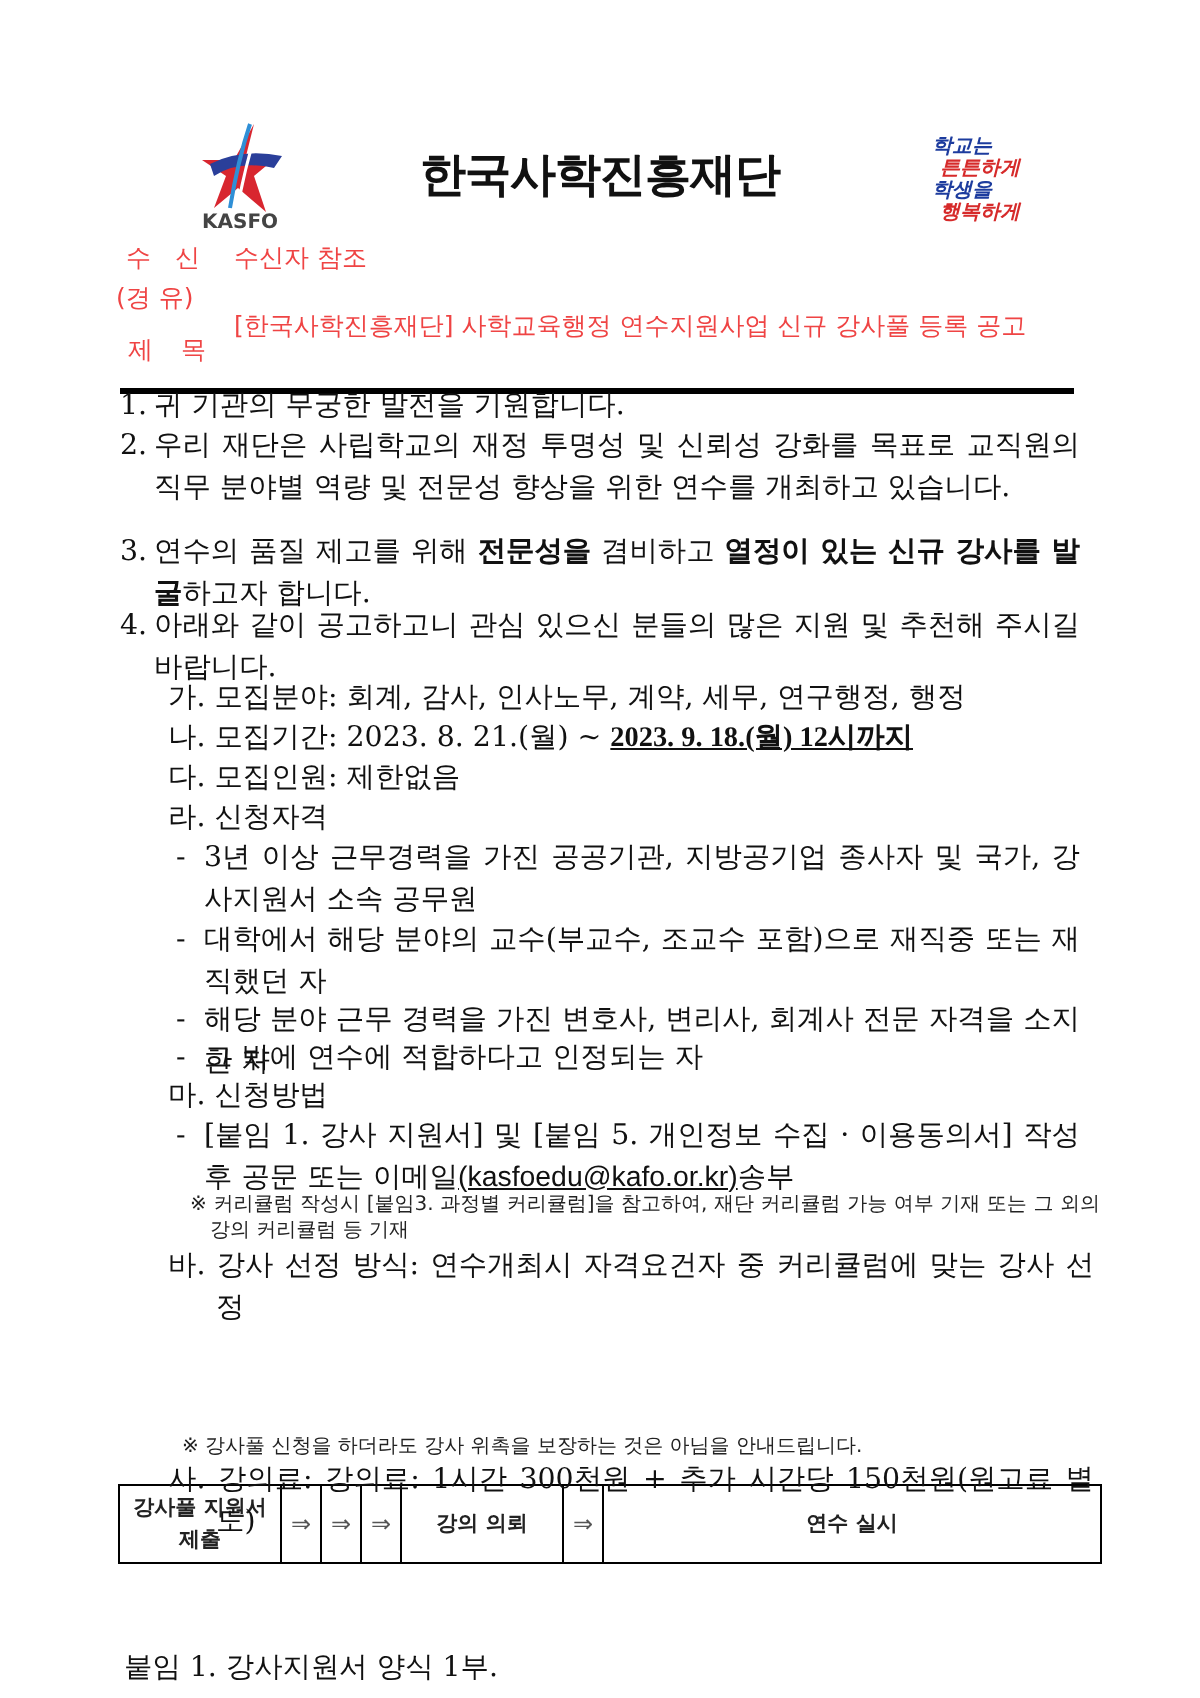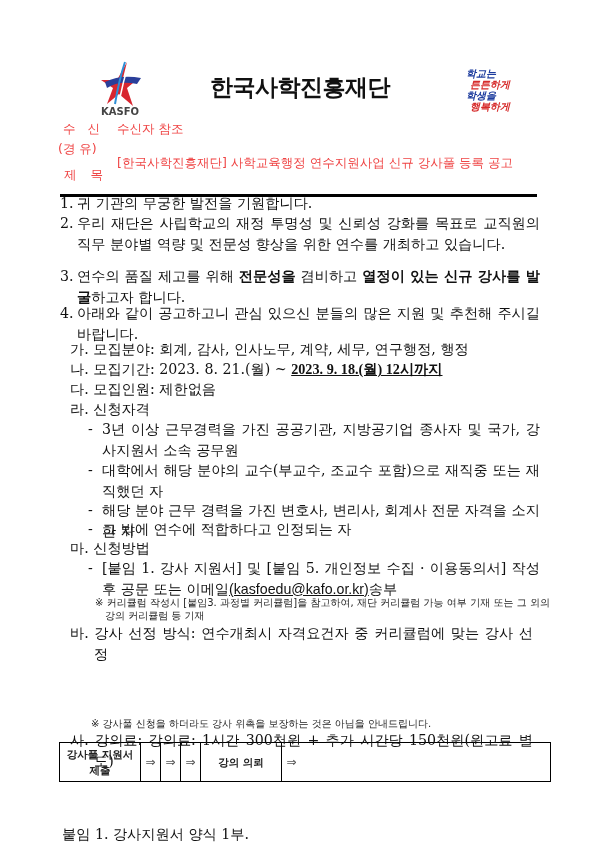--- a/index.html
+++ b/index.html
@@ -23,21 +23,21 @@
   #subj-label { left:64px; top:167px; word-spacing:10px; }
   #subj-value { left:117px; top:153px; width:462px; line-height:20px; text-align:justify; text-align-last:left; }
 
   #rule { left:60px; top:194px; width:477px; height:3px; background:#000; }
 
   
   .body { font-size:14.2px; line-height:20.5px; }
   .para { left:60px; width:480px; }
   .para .num { position:absolute; left:0; }
   .para .txt { margin-left:17px; display:block; text-align:justify; text-align-last:left; }
-  .sub { left:70px; width:463px; }
+  .sub { left:84px; width:463px; }
   .dash { left:88px; width:452px; }
   .dash .num { position:absolute; left:0; }
   .dash .txt { margin-left:14px; display:block; text-align:justify; text-align-last:left; }
   b { font-weight:bold; }
   .u { text-decoration:underline; font-weight:bold; font-family:"Liberation Serif", serif; }
   .note { font-family:"DejaVu Sans", sans-serif; font-size:10px; line-height:13px; color:#222; }
 
   
   #flow { left:59px; top:706px; width:490px; height:38px; border:1px solid #000; display:flex;margin-top:36px; }
   .fc { font-family:"DejaVu Sans",sans-serif; font-size:10.5px; font-weight:bold; color:#222;
@@ -135,20 +135,21 @@
   <span style="display:block;text-indent:-24px;padding-left:24px;text-align:justify;text-align-last:left;"><span>바. 강사 선정 방식:</span> <span>연수개최시 자격요건자 중 커리큘럼에 맞는 강사 선정</span></span>
 </div>
 
 <div id="flow" class="abs">
   <div class="fc" style="width:80px">강사풀 지원서 제출</div>
   <div class="fc fa" style="width:19px">⇒</div>
   <div class="fc fa" style="width:19px">⇒</div>
   <div class="fc fa" style="width:19px">⇒</div>
   <div class="fc" style="width:80px">강의 의뢰</div>
   <div class="fc fa" style="width:19px">⇒</div>
+  <div class="fc" style="flex:1">연수 실시</div>
 </div>
 <div class="abs note" style="left:91px;top:717px;">※ 강사풀 신청을 하더라도 강사 위촉을 보장하는 것은 아님을 안내드립니다.</div>
 
 <div class="abs body sub" style="top:730px">
   <span style="display:block;text-indent:-24px;padding-left:24px;text-align:justify;text-align-last:left;"><span>사. 강의료:</span> <span>강의료: 1시간 300천원 + 추가 시간당 150천원(원고료 별도)</span></span>
 </div>
 
 <div class="abs body" style="left:62px;top:824px;">붙임 1. 강사지원서 양식 1부.</div>
 
 </body></html>

